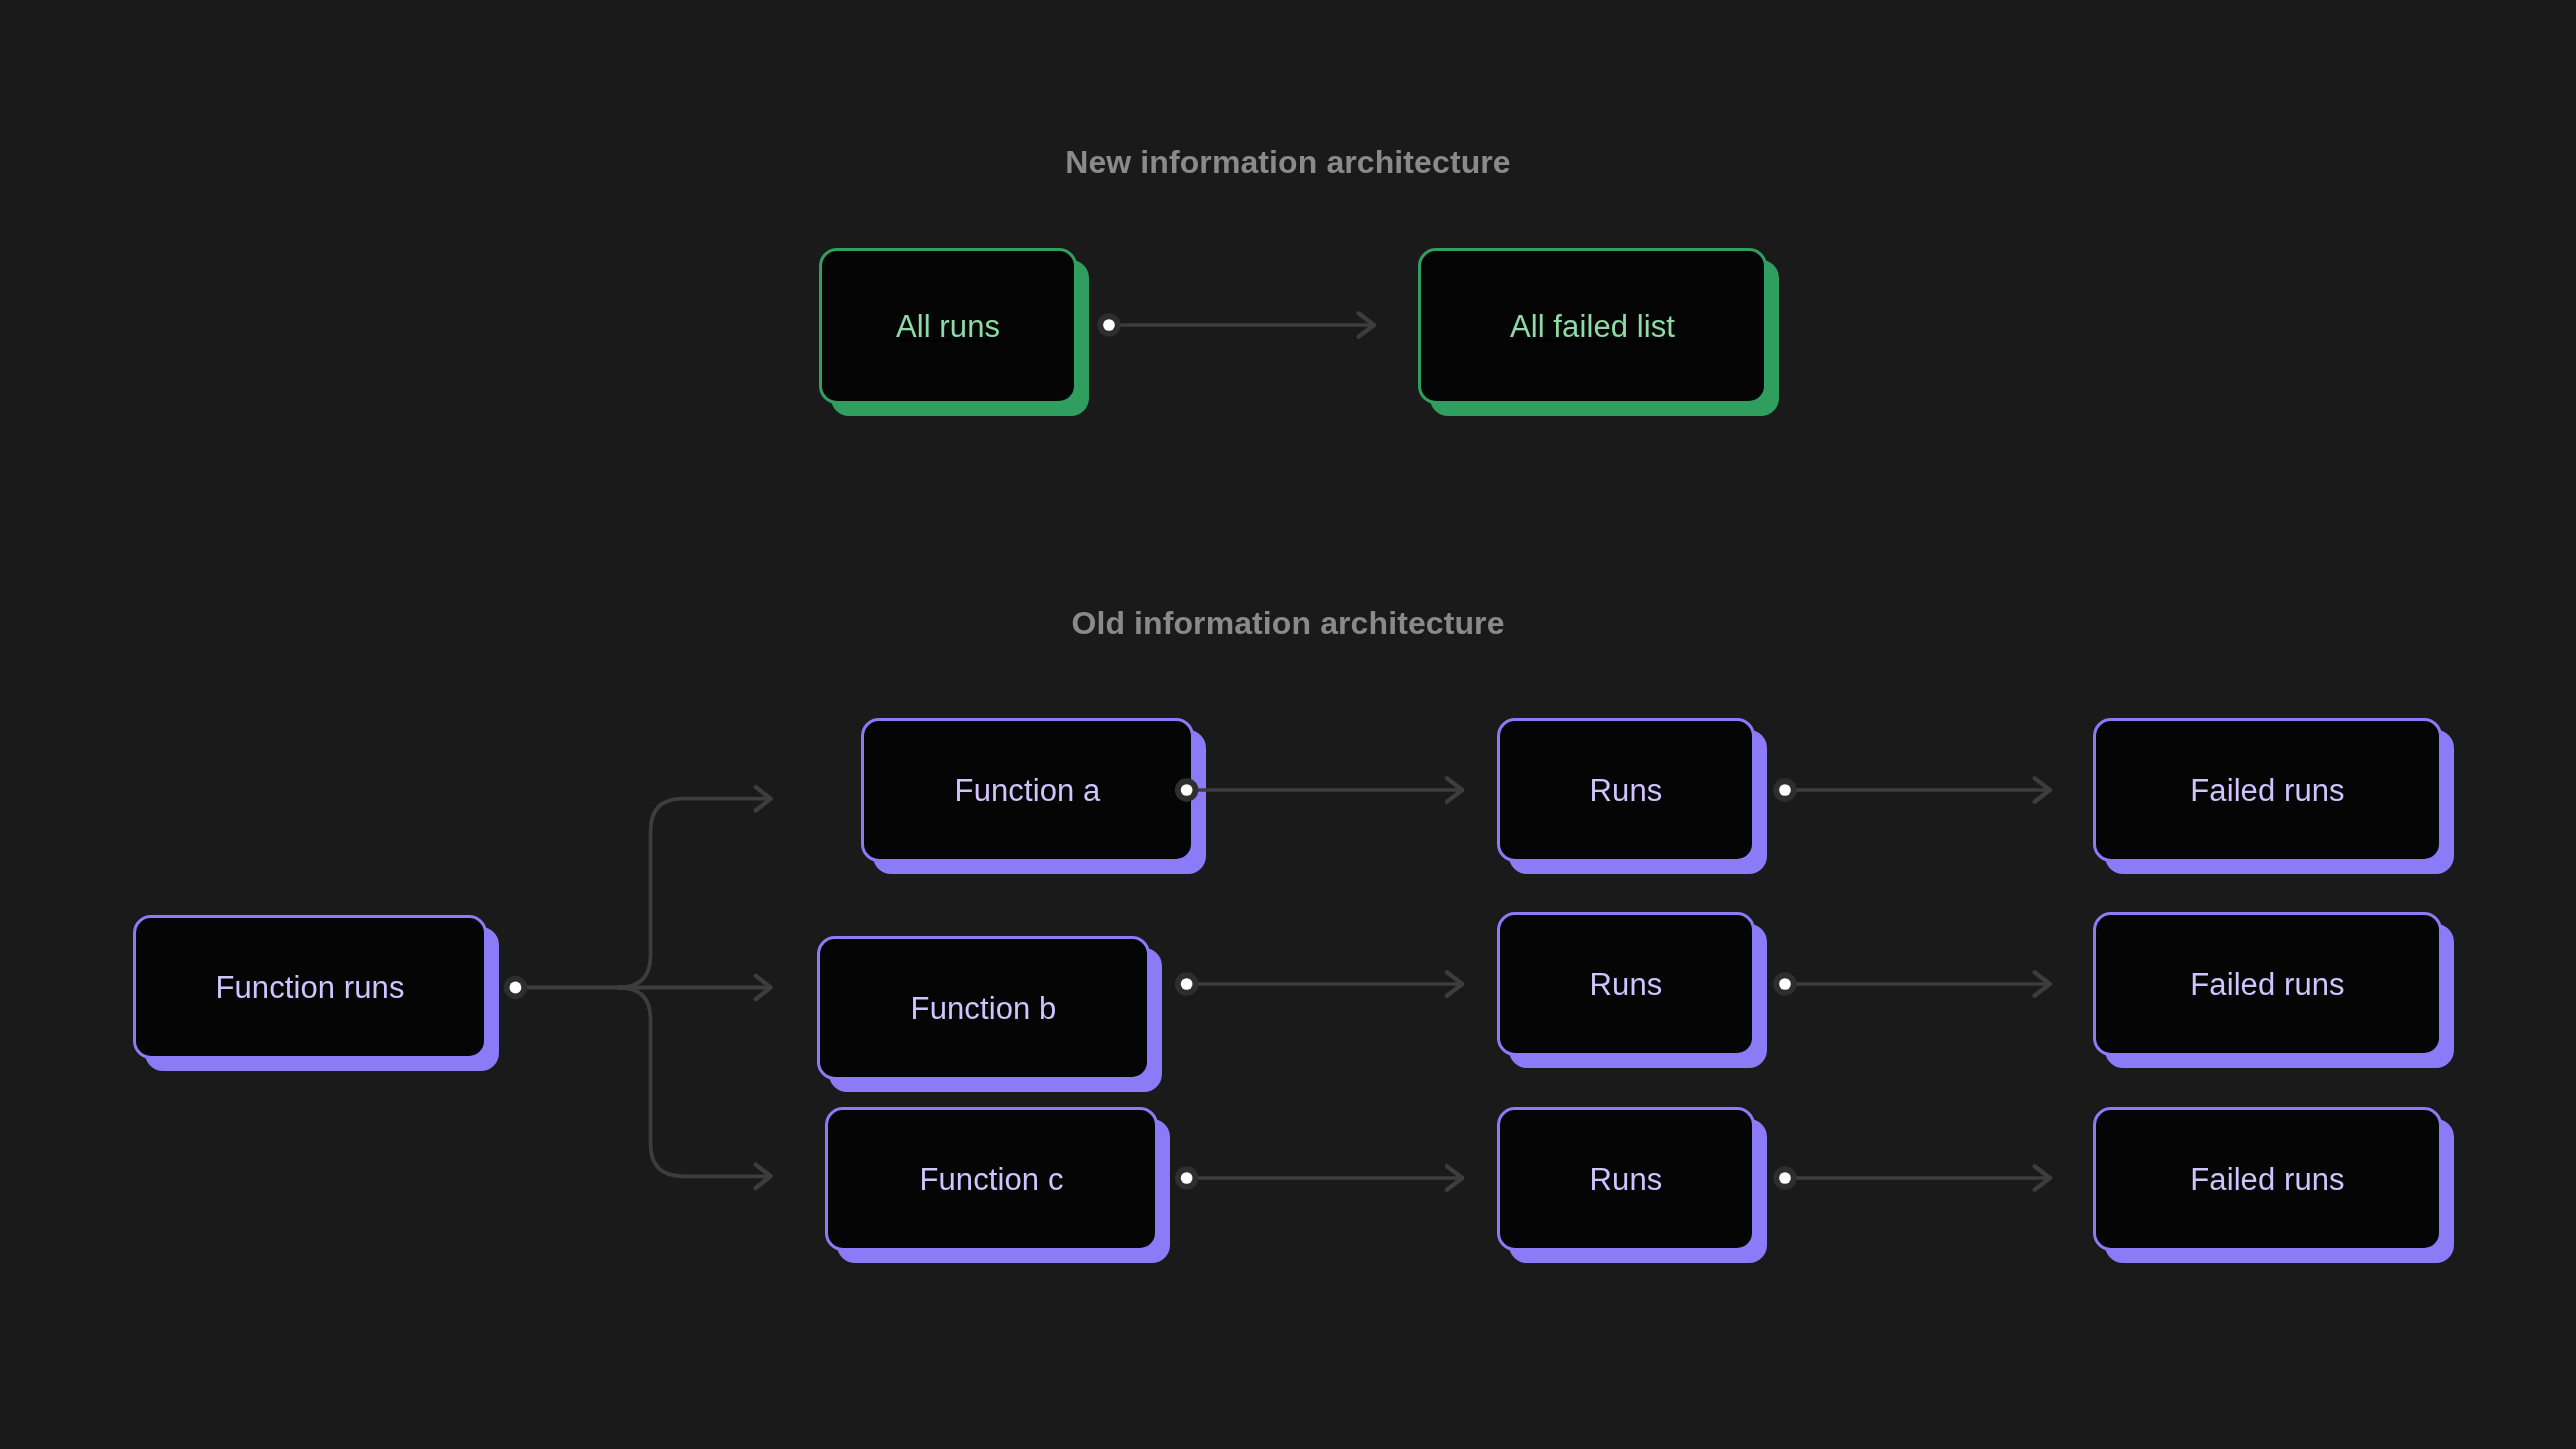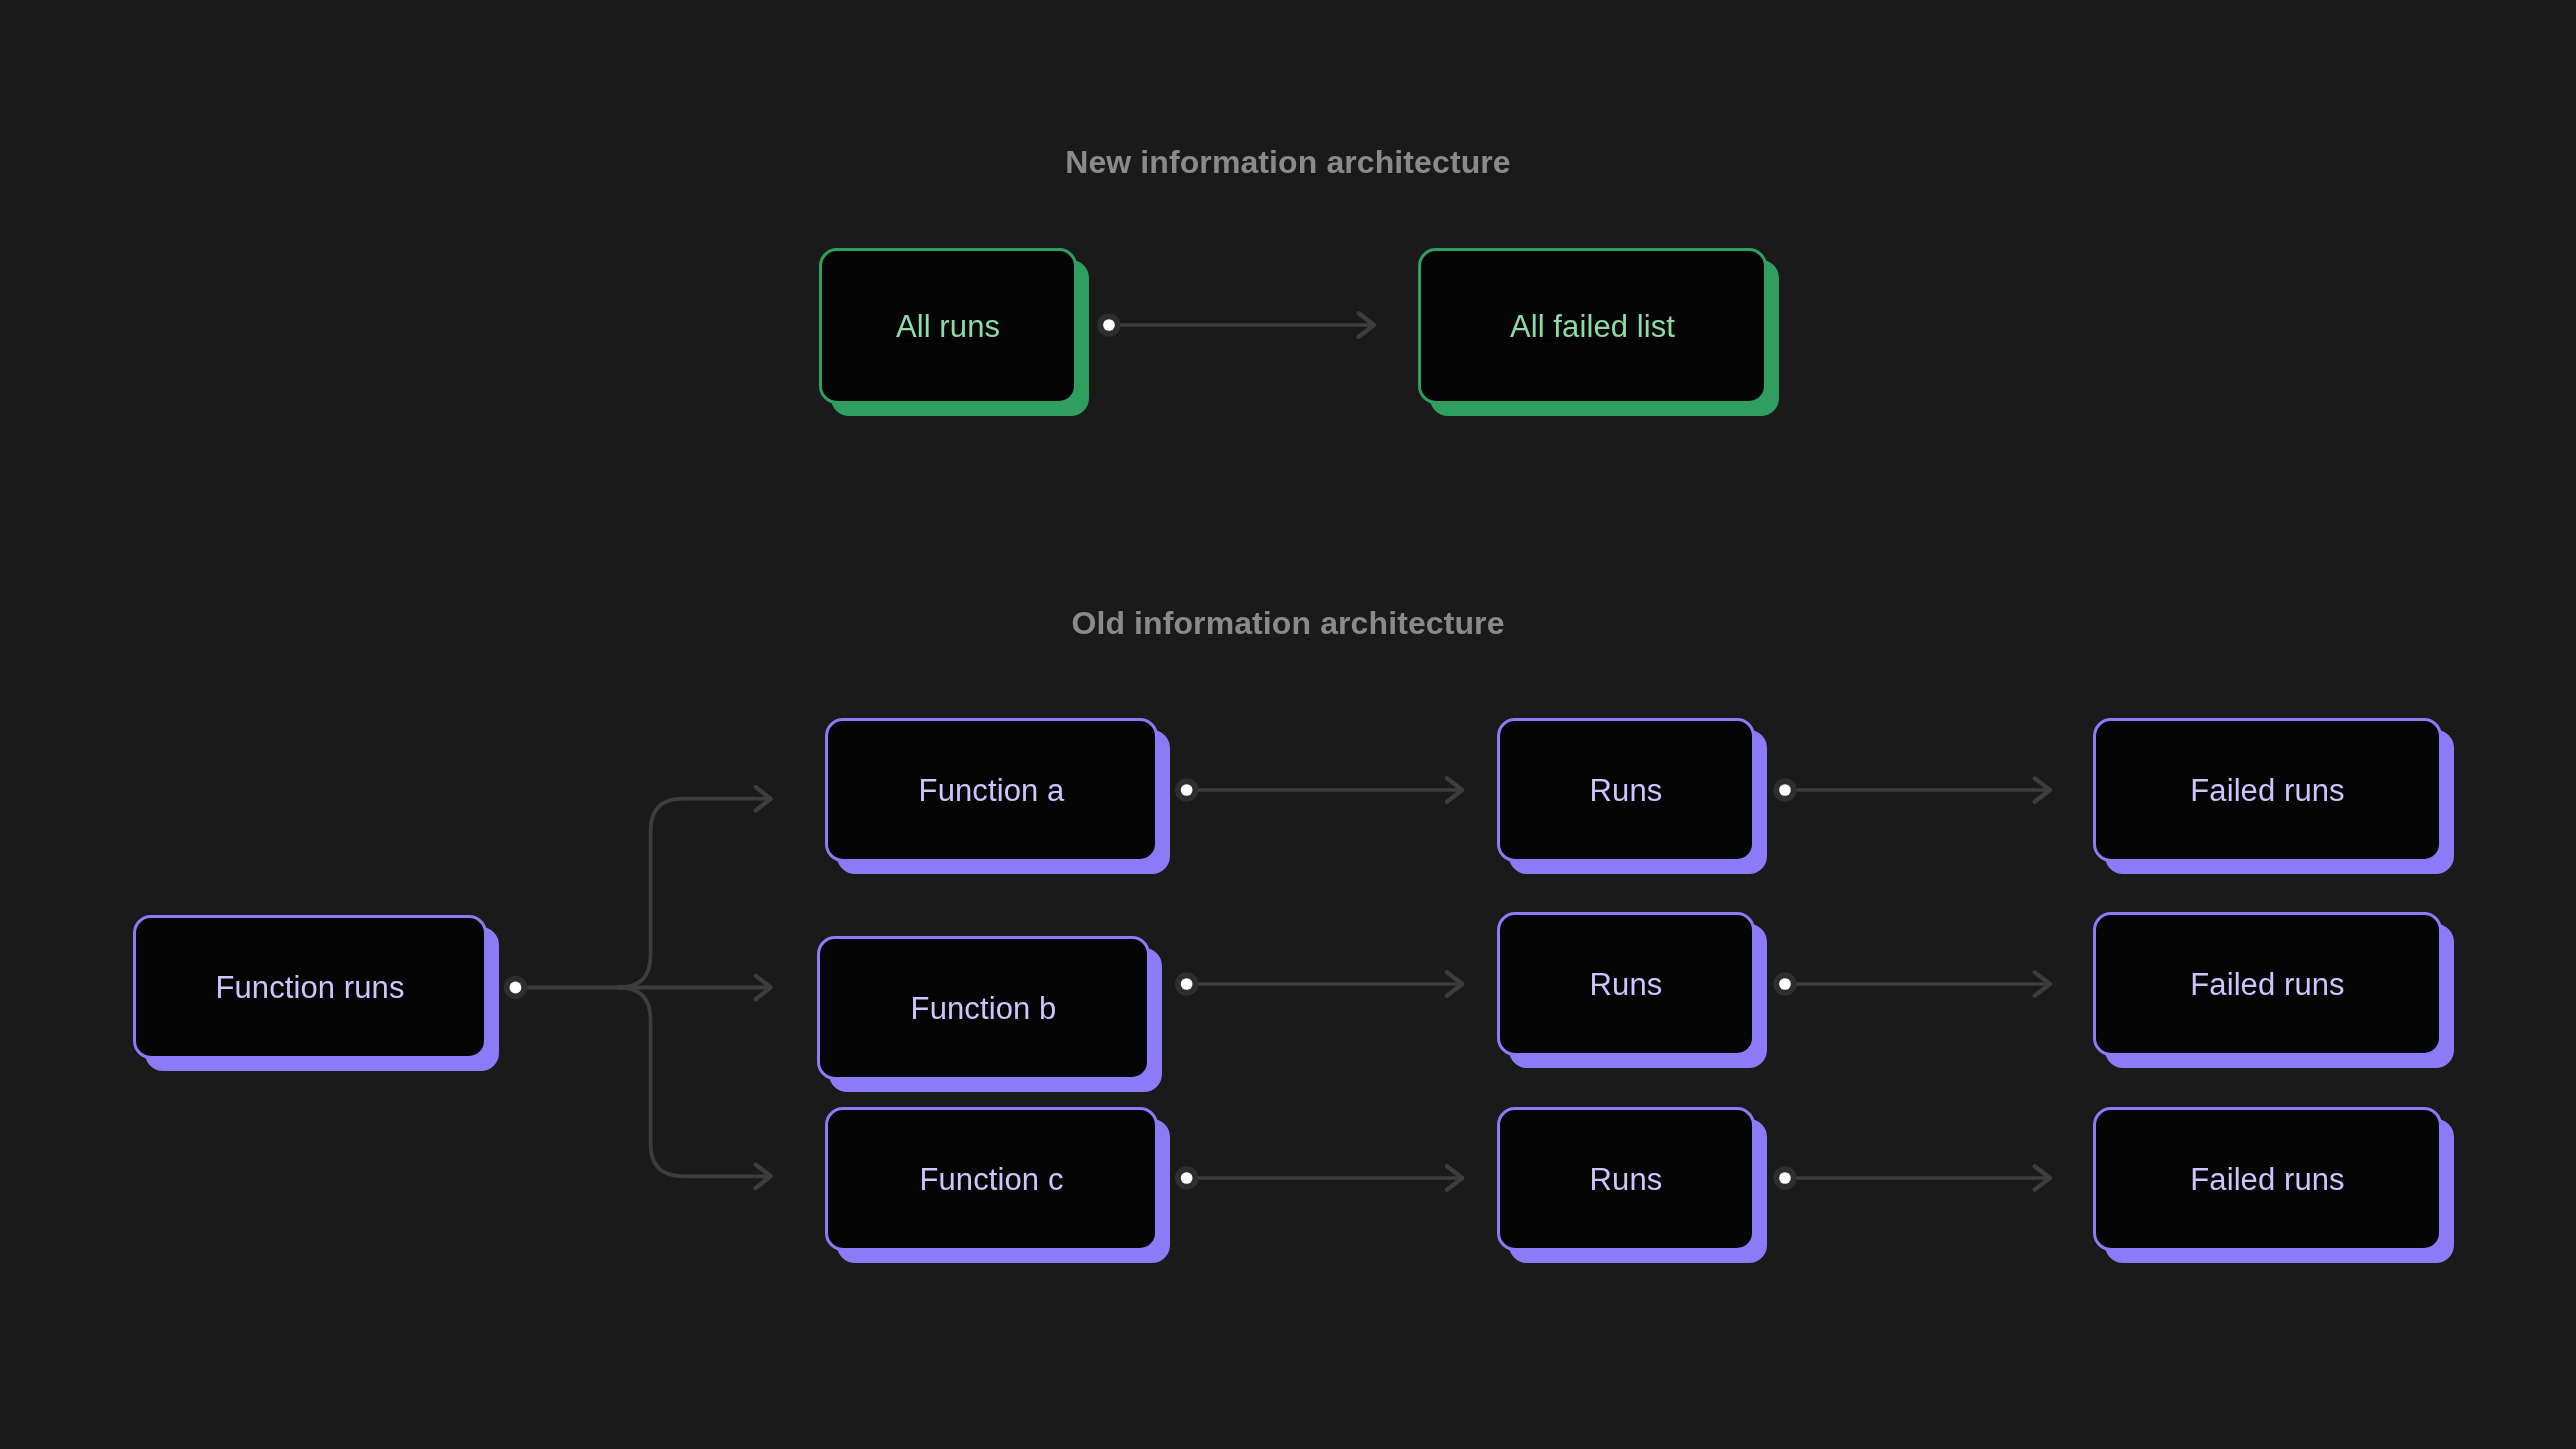--- a/index.html
+++ b/index.html
@@ -142,21 +142,21 @@
     <path class="conn-line" d="M 222 400 C 262 400 282 420 282 460 L 282 692 C 282 732 302 752 342 752 L 502 752"></path>
 
     <path class="conn-head" d="M 478 26 L 506 48 L 478 70"></path>
     <path class="conn-head" d="M 478 378 L 506 400 L 478 422"></path>
     <path class="conn-head" d="M 478 730 L 506 752 L 478 774"></path>
 
     <circle class="conn-dot-ring" cx="30" cy="400" r="22"></circle>
     <circle class="conn-dot-core" cx="30" cy="400" r="11"></circle>
   </svg>
 
-  <div class="node purple" style="left:825px; top:718px; width:333px; height:144px;">
+  <div class="node purple" style="left:861px; top:718px; width:333px; height:144px;">
     <div class="shadow"></div>
     <div class="face">
       <span class="label">Function a</span>
     </div>
   </div>
 
   <div class="node purple" style="left:817px; top:912px; width:333px; height:144px;margin-top:24px;">
     <div class="shadow"></div>
     <div class="face">
       <span class="label">Function b</span>

